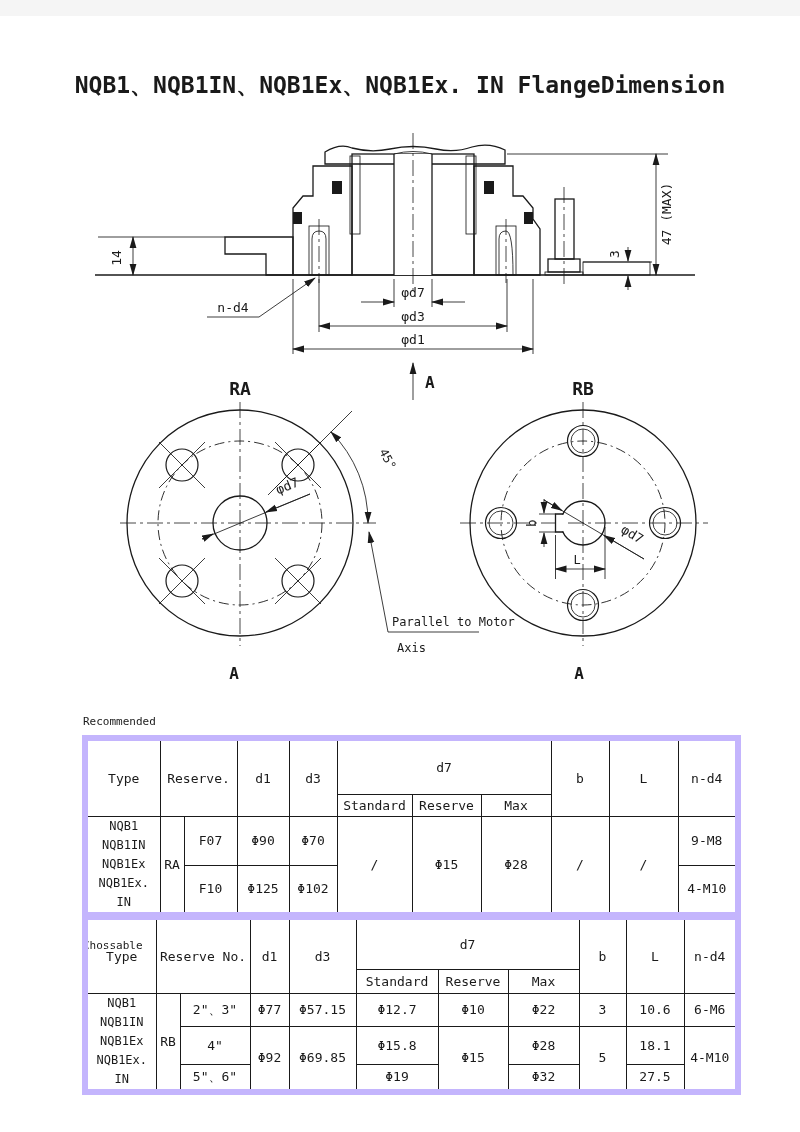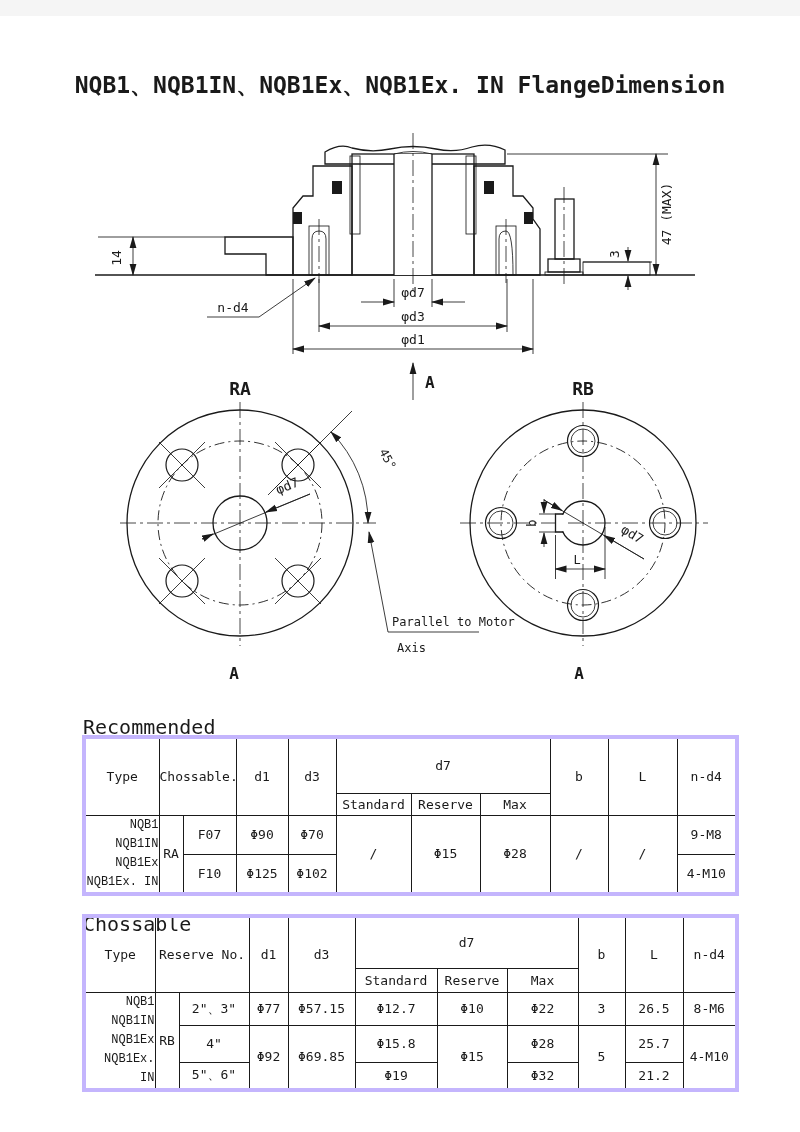--- a/index.html
+++ b/index.html
@@ -12,25 +12,25 @@
   .ln{stroke:#1a1a1a;stroke-width:1.3;fill:none;}
   .thin{stroke:#1a1a1a;stroke-width:0.85;fill:none;}
   .cl{stroke:#1a1a1a;stroke-width:0.8;fill:none;stroke-dasharray:16 4 3 4;}
   .dash{stroke:#1a1a1a;stroke-width:0.9;fill:none;stroke-dasharray:10 4 2 4;}
   .t{font-family:"DejaVu Sans Mono","Liberation Mono",monospace;font-size:13px;fill:#1a1a1a;}
   .ts{font-size:12px;}
   .tb{font-size:18px;font-weight:700;}
   .tm{font-size:16px;font-weight:700;}
   .mid{text-anchor:middle;}
   
-  .caption{position:absolute;left:83px;font-size:20px;}
+  .caption{position:absolute;left:83px;font-size:11px;}
   table.spec{position:absolute;left:82px;width:653px;border-collapse:collapse;table-layout:fixed;
-             font-size:13px;text-align:center;border:4px solid #c4b5fd;}
+             font-size:13px;text-align:center;border:6px solid #c4b5fd;}
   table.spec td{border:1.5px solid #1a1a1a;padding:0;overflow:hidden;}
-  td.type-cell{text-align:right;padding-left:4px;font-size:12px;font-family:Liberation Mono, monospace;}
+  td.type-cell{text-align:center;padding-left:4px;font-size:12px;}
   td.type-cell span{display:block;line-height:19px;}
 </style>
 </head>
 <body>
 
 <div class="page">
 
   <h1 class="title">NQB1、NQB1IN、NQB1Ex、NQB1Ex. IN FlangeDimension</h1>
 
   <svg class="drawing" width="800" height="600" viewBox="0 0 800 600">
@@ -218,21 +218,21 @@
         <col style="width:75px">
         <col style="width:69px">
         <col style="width:70px">
       <col style="width:58px">
         <col style="width:69px">
         <col style="width:60px">
     </colgroup>
     <tbody>
         <tr style="height:56px">
       <td rowspan="2">Type</td>
-      <td colspan="2" rowspan="2">Chossable.</td>
+      <td colspan="2" rowspan="2">Reserve.</td>
       <td rowspan="2">d1</td>
       <td rowspan="2">d3</td>
       <td colspan="3">d7</td>
       <td rowspan="2">b</td>
       <td rowspan="2">L</td>
       <td rowspan="2">n-d4</td>
     </tr>
     <tr style="height:22px">
       <td>Standard</td>
       <td>Reserve</td>
@@ -258,21 +258,21 @@
     </tr>
     <tr style="height:38px">
       <td>F10</td>
       <td>Φ125</td>
       <td>Φ102</td>
       <td>4-M10</td>
     </tr>
   </tbody>
     </table>
 
-  <div class="caption" style="top:896px">Chossable</div>
+  <div class="caption" style="top:923px">Chossable</div>
 
   <table class="spec" style="top:898px">
     <colgroup>
       <col style="width:71px">
         <col style="width:24px">
         <col style="width:70px">
         <col style="width:39px">
       <col style="width:67px">
         <col style="width:82px">
         <col style="width:70px">
@@ -305,36 +305,36 @@
         <span>NQB1Ex. IN</span>
       </td>
       <td rowspan="3">RB</td>
       <td>2"、3"</td>
       <td>Φ77</td>
       <td>Φ57.15</td>
       <td>Φ12.7</td>
       <td>Φ10</td>
       <td>Φ22</td>
       <td>3</td>
-      <td>26.5</td>
-      <td>8-M6</td>
+      <td>10.6</td>
+      <td>6-M6</td>
     </tr>
     <tr style="height:24px">
       <td>4"</td>
       <td rowspan="2">Φ92</td>
       <td rowspan="2">Φ69.85</td>
       <td>Φ15.8</td>
       <td rowspan="2">Φ15</td>
       <td>Φ28</td>
       <td rowspan="2">5</td>
-      <td>25.7</td>
+      <td>18.1</td>
       <td rowspan="2">4-M10</td>
     </tr>
     <tr style="height:27px">
       <td>5"、6"</td>
       <td>Φ19</td>
       <td>Φ32</td>
-      <td>21.2</td>
+      <td>27.5</td>
     </tr>
   </tbody>
     </table>
 
 </div>
 
 </body></html>

